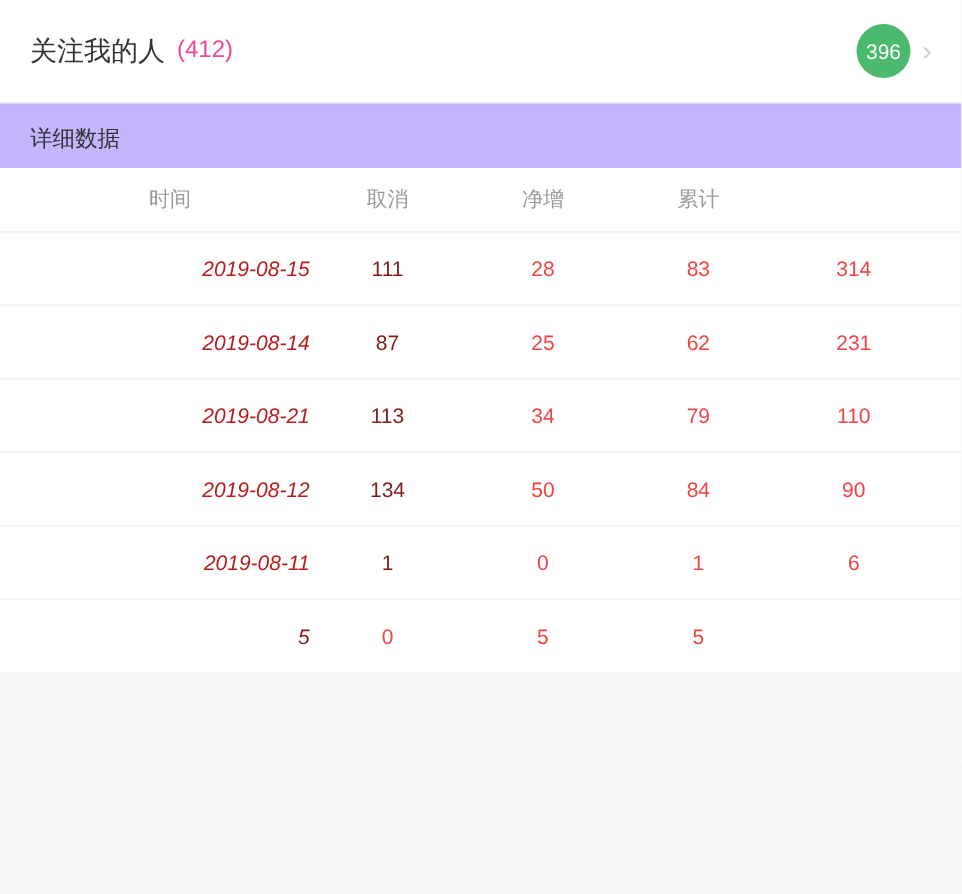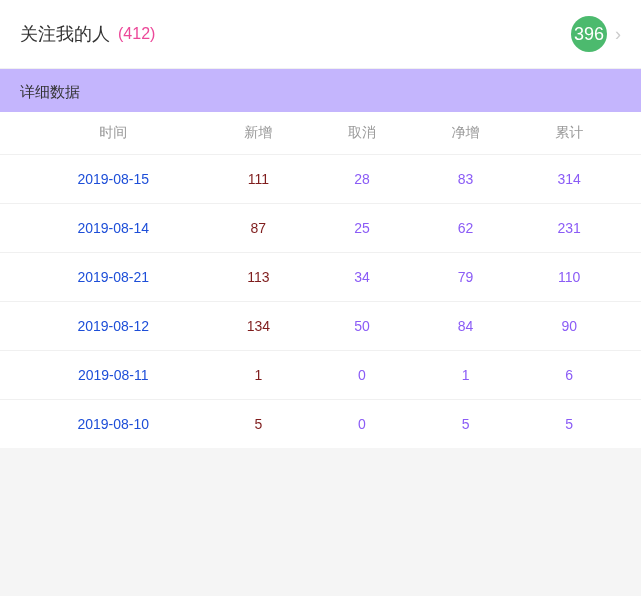--- a/index.html
+++ b/index.html
@@ -49,21 +49,21 @@
 
     .badge {
       background-color: #4cba6e;
       color: #ffffff;
       border-radius: 50%;
       width: 36px;
       height: 36px;
       display: flex;
       align-items: center;
       justify-content: center;
-      font-size: 18px;
+      font-size: 14px;
       font-weight: 500;
     }
 
     .chevron-right {
       color: #cccccc;
       font-size: 18px;
     }
 
     .section-title-container {
       background-color: #c4b5fd;
@@ -104,27 +104,28 @@
       border-bottom: 1px solid #f0f0f0;
       align-items: center;
     }
 
     .table-row:last-child {
       border-bottom: none;
     }
 
     .table-cell {
       font-size: 14px;
-      color: #8b5cf6;
+      color: #ef4444;
       text-align: center;
     }
 
     .table-cell:first-child {
-      text-align: center;
-      color: #1d4ed8;
+      text-align: right;
+      color: #b91c1c;
+      font-style: italic;
     }
 
     .table-cell.green {
       color: #7f1d1d;
     }
   </style>
 </head>
 <body>
 
 <div class="header">
@@ -139,21 +140,20 @@
 </div>
 
 <div class="section-title-container">
   <span class="section-title">详细数据</span>
 </div>
 
 <div class="table-container">
 
   <div class="table-header">
     <div class="table-header-cell">时间</div>
-    <div class="table-header-cell">新增</div>
     <div class="table-header-cell">取消</div>
     <div class="table-header-cell">净增</div>
     <div class="table-header-cell">累计</div>
   </div>
 
   <div class="table-row">
     <div class="table-cell">2019-08-15</div>
     <div class="table-cell green">111</div>
     <div class="table-cell">28</div>
     <div class="table-cell">83</div>
@@ -186,20 +186,19 @@
 
   <div class="table-row">
     <div class="table-cell">2019-08-11</div>
     <div class="table-cell green">1</div>
     <div class="table-cell">0</div>
     <div class="table-cell">1</div>
     <div class="table-cell">6</div>
   </div>
 
   <div class="table-row">
-    <div class="table-cell">2019-08-10</div>
     <div class="table-cell green">5</div>
     <div class="table-cell">0</div>
     <div class="table-cell">5</div>
     <div class="table-cell">5</div>
   </div>
 
 </div>
 
 </body></html>

